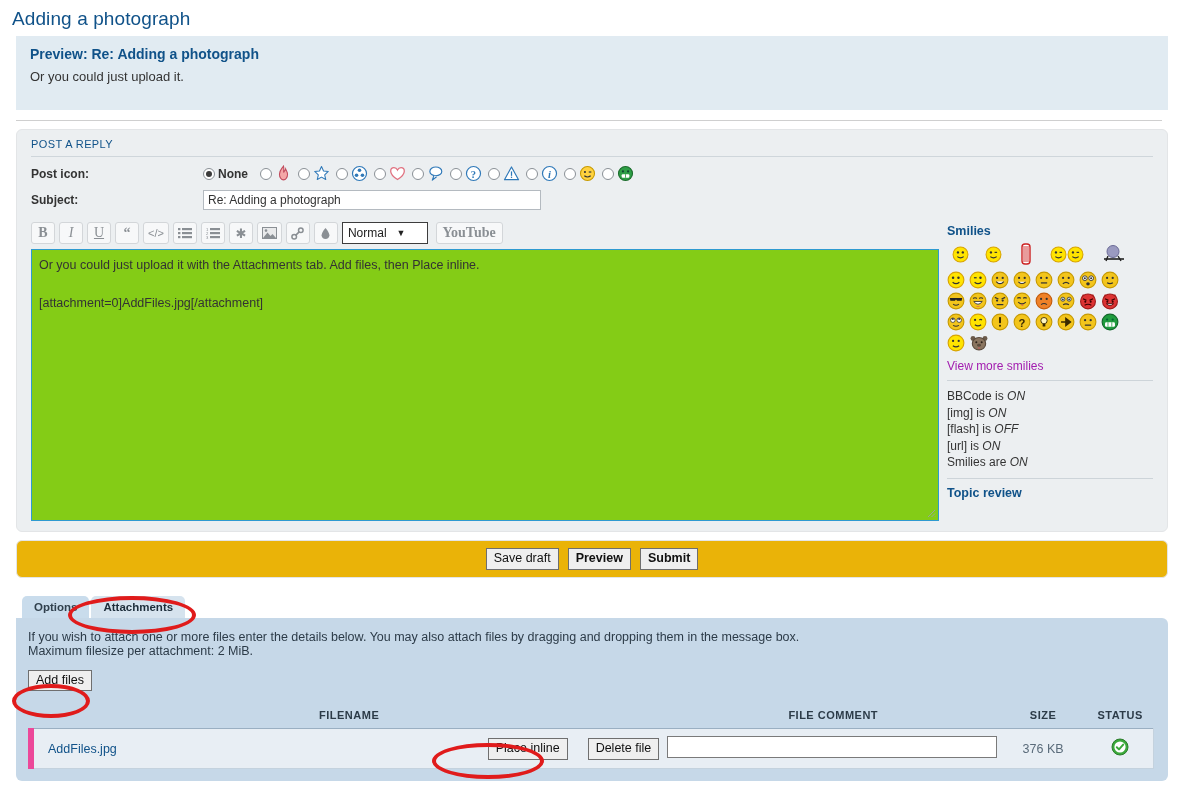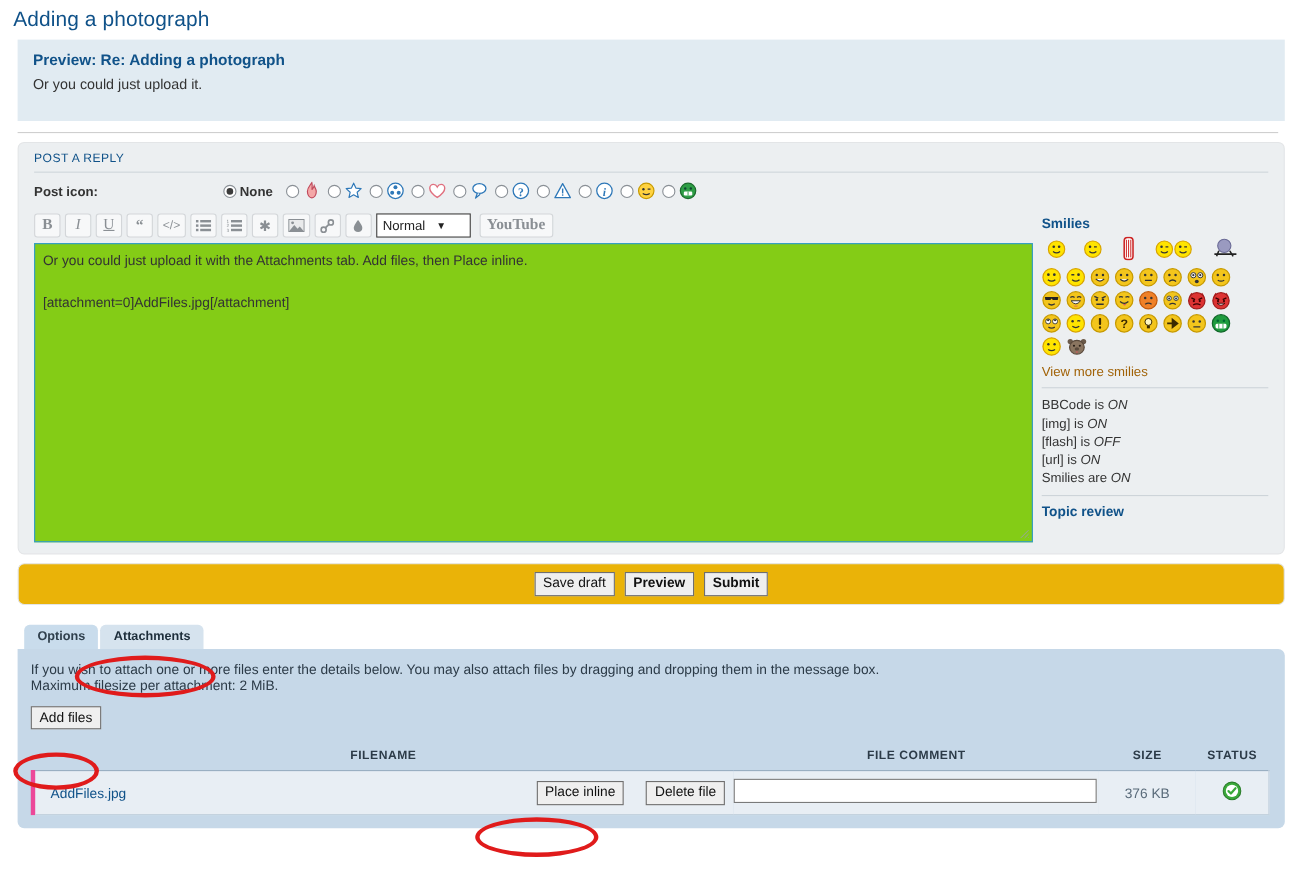--- a/index.html
+++ b/index.html
@@ -136,21 +136,21 @@
     width: 10px; height: 10px;
   }
 
   
   .editor-right { width: 222px; padding-left: 8px; padding-top: 2px; }
   .smilies-title { font-weight: bold; font-size: 12.5px; color: #105289; margin-bottom: 5px; }
   .smilie-row { display: flex; align-items: center; gap: 4px; margin-bottom: 3px; min-height: 18px; }
   .smilie-row.r1 { gap: 16px; padding-left: 5px; margin-bottom: 6px; }
   .sm { display: block; flex: none; }
   .view-more {
-    color: #a16207; font-size: 12px; margin-top: 4px; display: inline-block;
+    color: #a21caf; font-size: 12px; margin-top: 4px; display: inline-block;
   }
   .rule { border-top: 1px solid #cdd4d9; margin: 7px 0 7px 0; }
   .bb-list { font-size: 12px; color: #333; line-height: 1.38; }
   .bb-list em { font-style: italic; }
   .topic-review { color: #105289; font-weight: bold; font-size: 12.5px; }
 
   
   .submit-bar {
     margin: 8px 10px 0 16px;
     background: #eab308;
@@ -208,21 +208,21 @@
     font-weight: bold;
   }
   .attach-table tbody tr { background: #e8eef4; }
   .attach-table td {
     border-top: 1px solid #9aafc2;
     border-bottom: 1px solid #c4d2de;
     padding: 7px 0;
     vertical-align: middle;
     height: 34px;
   }
-  .attach-table td.first { border-left: 4px solid #ec4899; padding-left: 14px; }
+  .attach-table td.first { border-left: 6px solid #ec4899; padding-left: 14px; }
   .attach-table td.last { border-right: 1px solid #c4d2de; }
   .file-link { color: #105289; font-size: 12.5px; }
   .row-btns { display: flex; gap: 20px; justify-content: flex-end; padding-right: 8px; }
   .comment-input {
     width: 330px; height: 22px;
     border: 1px solid #7a7a7a; background: #fff;
     resize: none; font-family: "Liberation Sans", sans-serif;
     font-size: 12px; position: relative;
   }
   .comment-wrap { position: relative; width: 332px; }
@@ -344,20 +344,24 @@
             <circle cx="5.6" cy="6" r="1" fill="#143"></circle>
             <circle cx="10.4" cy="6" r="1" fill="#143"></circle>
             <rect x="4.4" y="8.6" width="7.2" height="3.4" rx="1" fill="#ffffff"></rect>
             <path d="M8 8.6 L8 12" stroke="#2e9e46" stroke-width=".8"></path>
           </svg>
         </div>
 
       </div>
     </div>
 
+    <div class="field-row">
+      <div class="field-label">Subject:</div>
+      <input class="subject-input" type="text" value="Re: Adding a photograph" style="">
+    </div>
 
     <div class="editor-area">
       <div class="editor-left">
         <div class="toolbar">
           <div class="tbtn b">B</div>
           <div class="tbtn i">I</div>
           <div class="tbtn u">U</div>
           <div class="tbtn">
             <svg width="14" height="12" viewBox="0 0 14 12">
               <text x="7" y="10" font-size="14" font-weight="bold" font-family="Liberation Serif, serif" fill="#8a8f94" text-anchor="middle">“</text>

